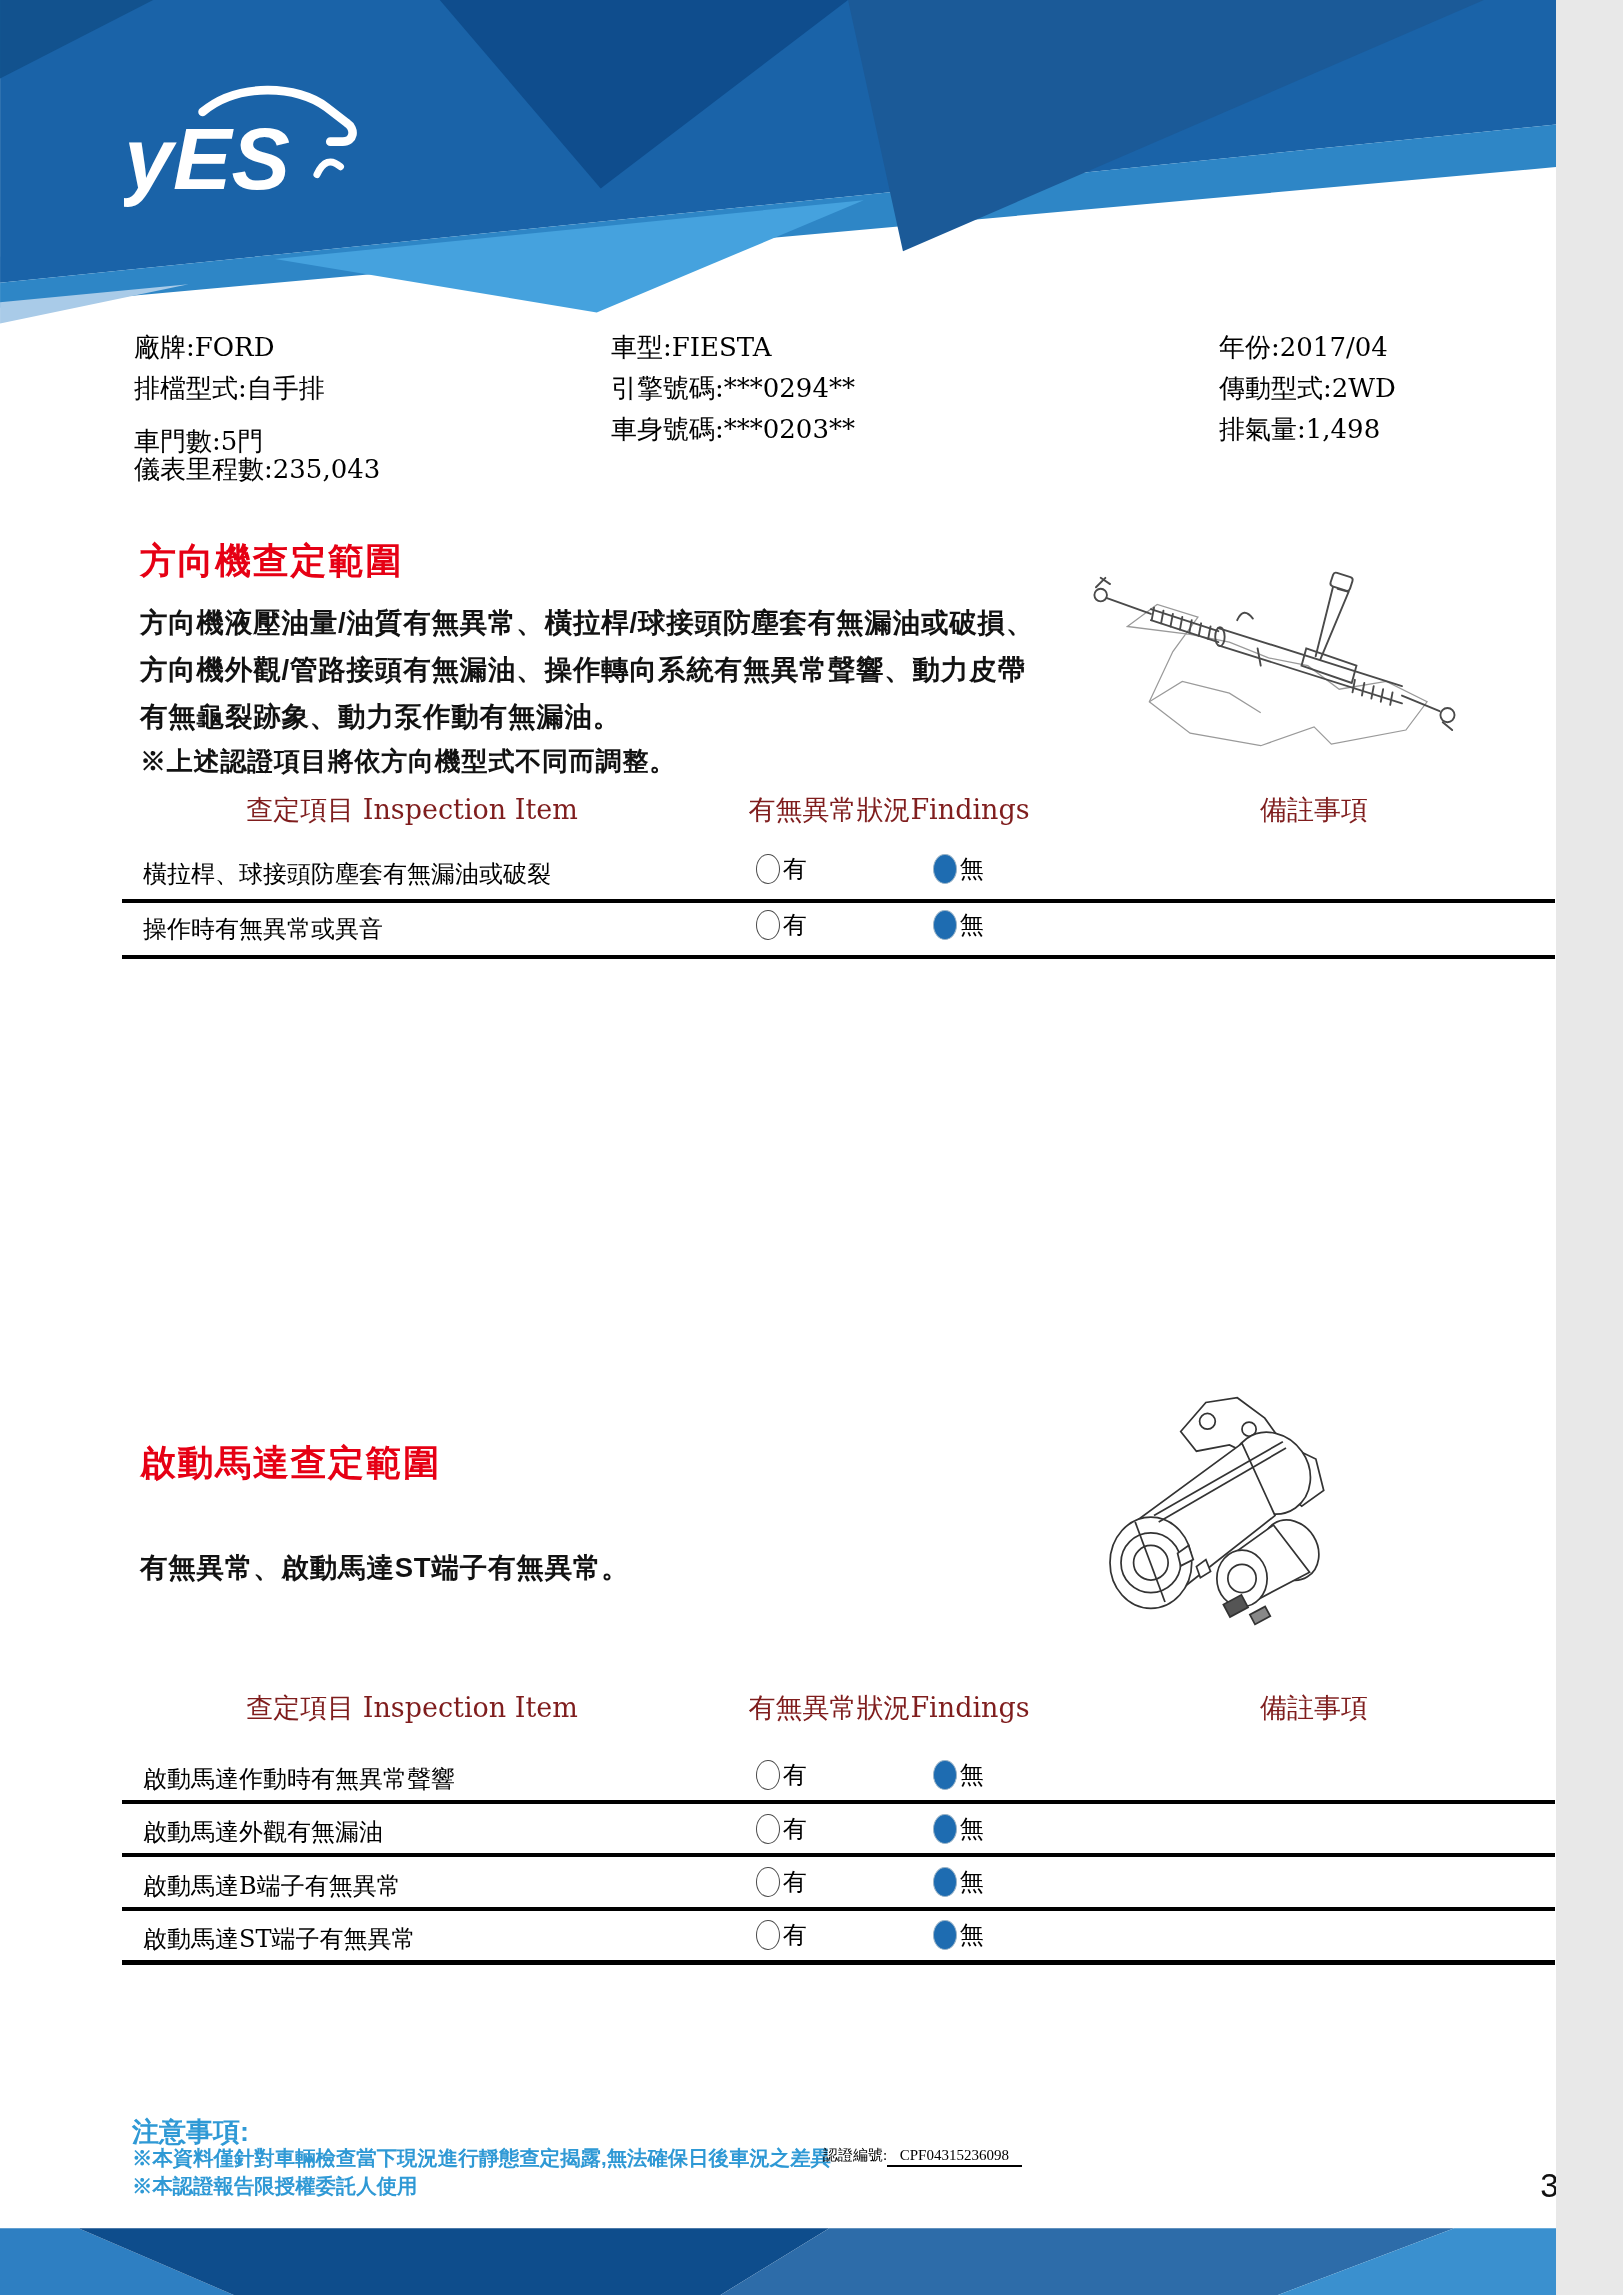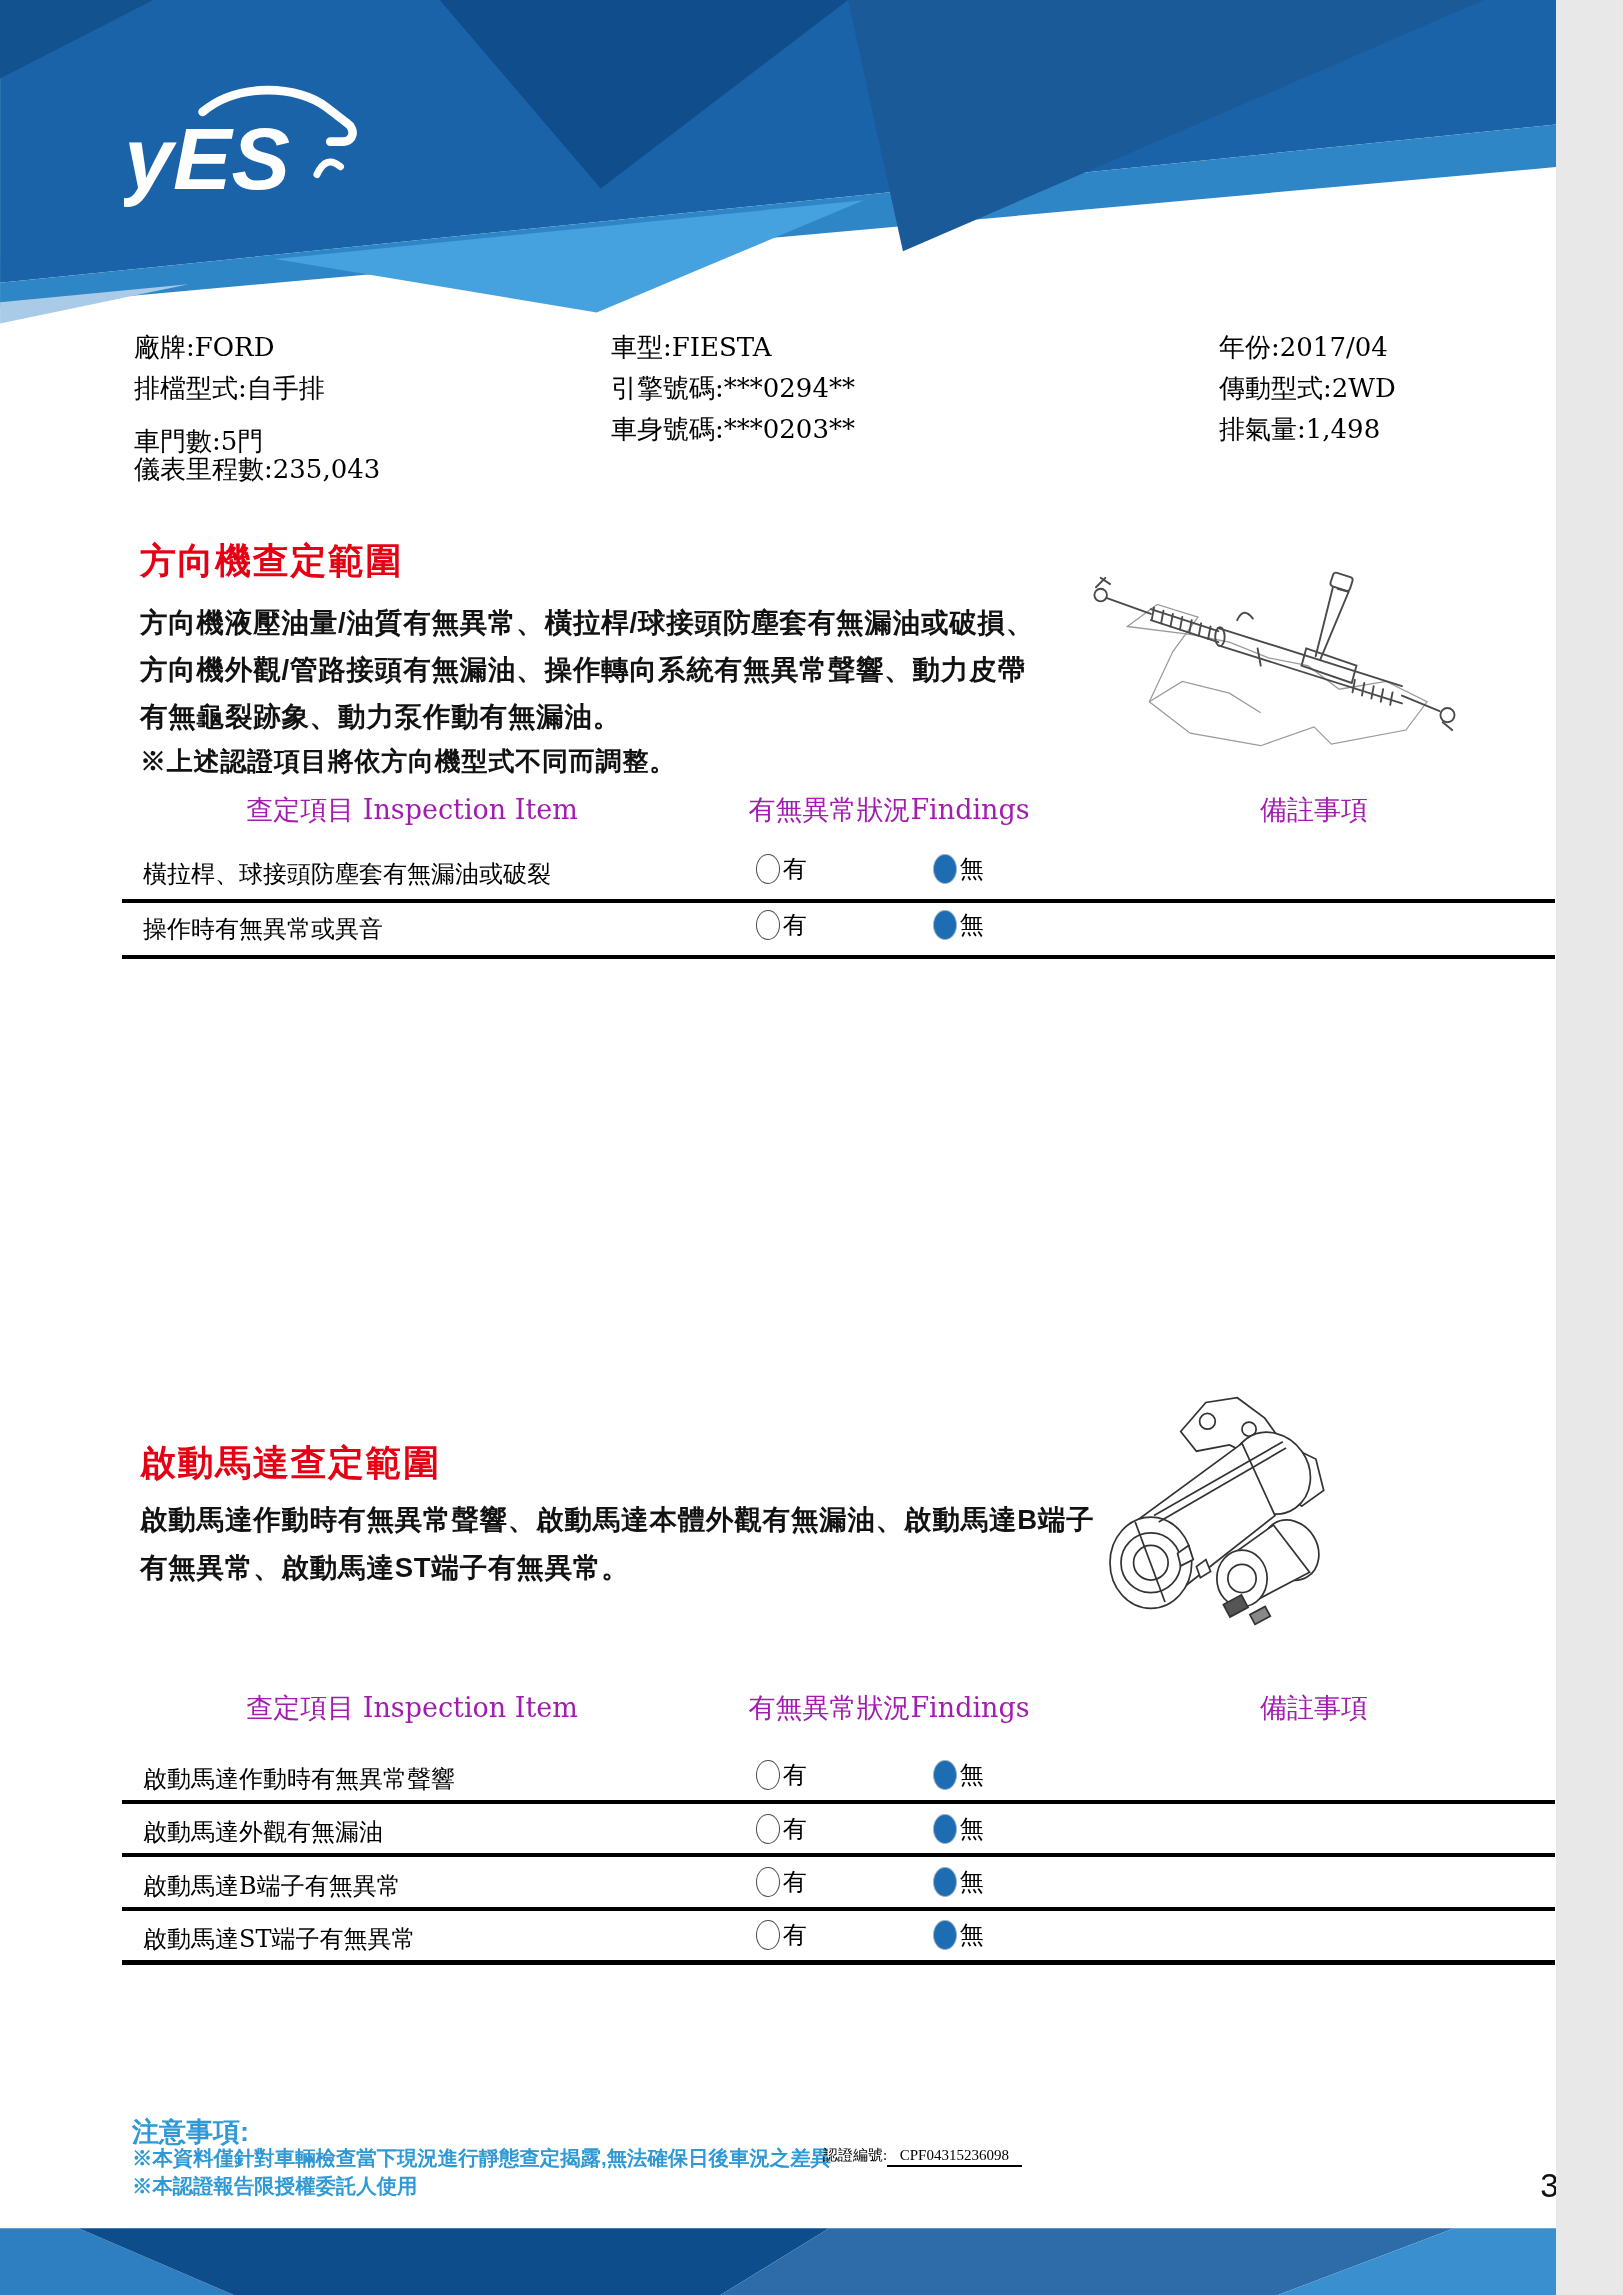--- a/index.html
+++ b/index.html
@@ -28,21 +28,21 @@
   
   .sec-title{
     position:absolute;color:#e60014;font-family:"Liberation Sans",sans-serif;
     font-weight:bold;font-size:36px;white-space:nowrap;letter-spacing:1.6px;
   }
   .desc-line{
     position:absolute;color:#121212;font-family:"Liberation Sans",sans-serif;
     font-weight:bold;font-size:27.5px;white-space:nowrap;letter-spacing:0.8px;
   }
   
-  .tbl-header{position:absolute;font-size:27px;color:#a21caf;white-space:nowrap;transform:translateX(-50%);font-family:"DejaVu Serif",serif;}
+  .tbl-header{position:absolute;font-size:27px;color:#7f1d1d;white-space:nowrap;transform:translateX(-50%);font-family:"DejaVu Serif",serif;}
   .row-item{position:absolute;font-size:24px;color:#000;white-space:nowrap;font-family:"DejaVu Serif",serif;}
   .row-line{position:absolute;height:3.9px;background:#000;}
   .radio{
     display:inline-block;width:23.6px;height:30px;border-radius:50%;
     border:1.6px solid #4a4a4a;background:#fff;vertical-align:middle;box-sizing:border-box;
   }
   .radio.filled{background:#1e6cb1;border-color:#9ab4c8;}
   .radio-label{font-size:24px;color:#000;vertical-align:middle;margin-left:3.1px;font-family:"DejaVu Serif",serif;}
   .radio-group{position:absolute;white-space:nowrap;}
   
@@ -138,21 +138,20 @@
   <div class="radio-group" style="left:756px;top:909px;">
     <span class="radio"></span><span class="radio-label">有</span>
   </div>
   <div class="radio-group" style="left:933px;top:909px;">
     <span class="radio filled"></span><span class="radio-label">無</span>
   </div>
   <div class="row-line" style="left:122px;top:955px;width:1433px;"></div>
 
   <div class="sec-title" style="left:140px;top:1439px;">啟動馬達查定範圍</div>
 
-  <div class="desc-line" style="left:140px;top:1502px;">啟動馬達作動時有無異常聲響、啟動馬達本體外觀有無漏油、啟動馬達B端子</div>
   <div class="desc-line" style="left:140px;top:1550px;">有無異常、啟動馬達ST端子有無異常。</div>
 
   <svg class="illus" style="left:1088px;top:1396px;" width="275" height="240" viewBox="0 0 350 305">
     <g stroke="#333333" stroke-width="2.2" fill="#ffffff">
       <path d="M118,45 L150,8 L190,2 L225,28 L248,60 L226,84 L180,62 L138,70 Z"></path>
       <circle cx="152" cy="32" r="10" fill="none"></circle>
       <circle cx="205" cy="42" r="9" fill="none"></circle>
       <path d="M248,60 L290,80 L300,120 L272,140 L238,110 Z"></path>
       <circle cx="272" cy="108" r="9" fill="none"></circle>
       <ellipse cx="233" cy="98" rx="48" ry="54" transform="rotate(-35 233 98)"></ellipse>

